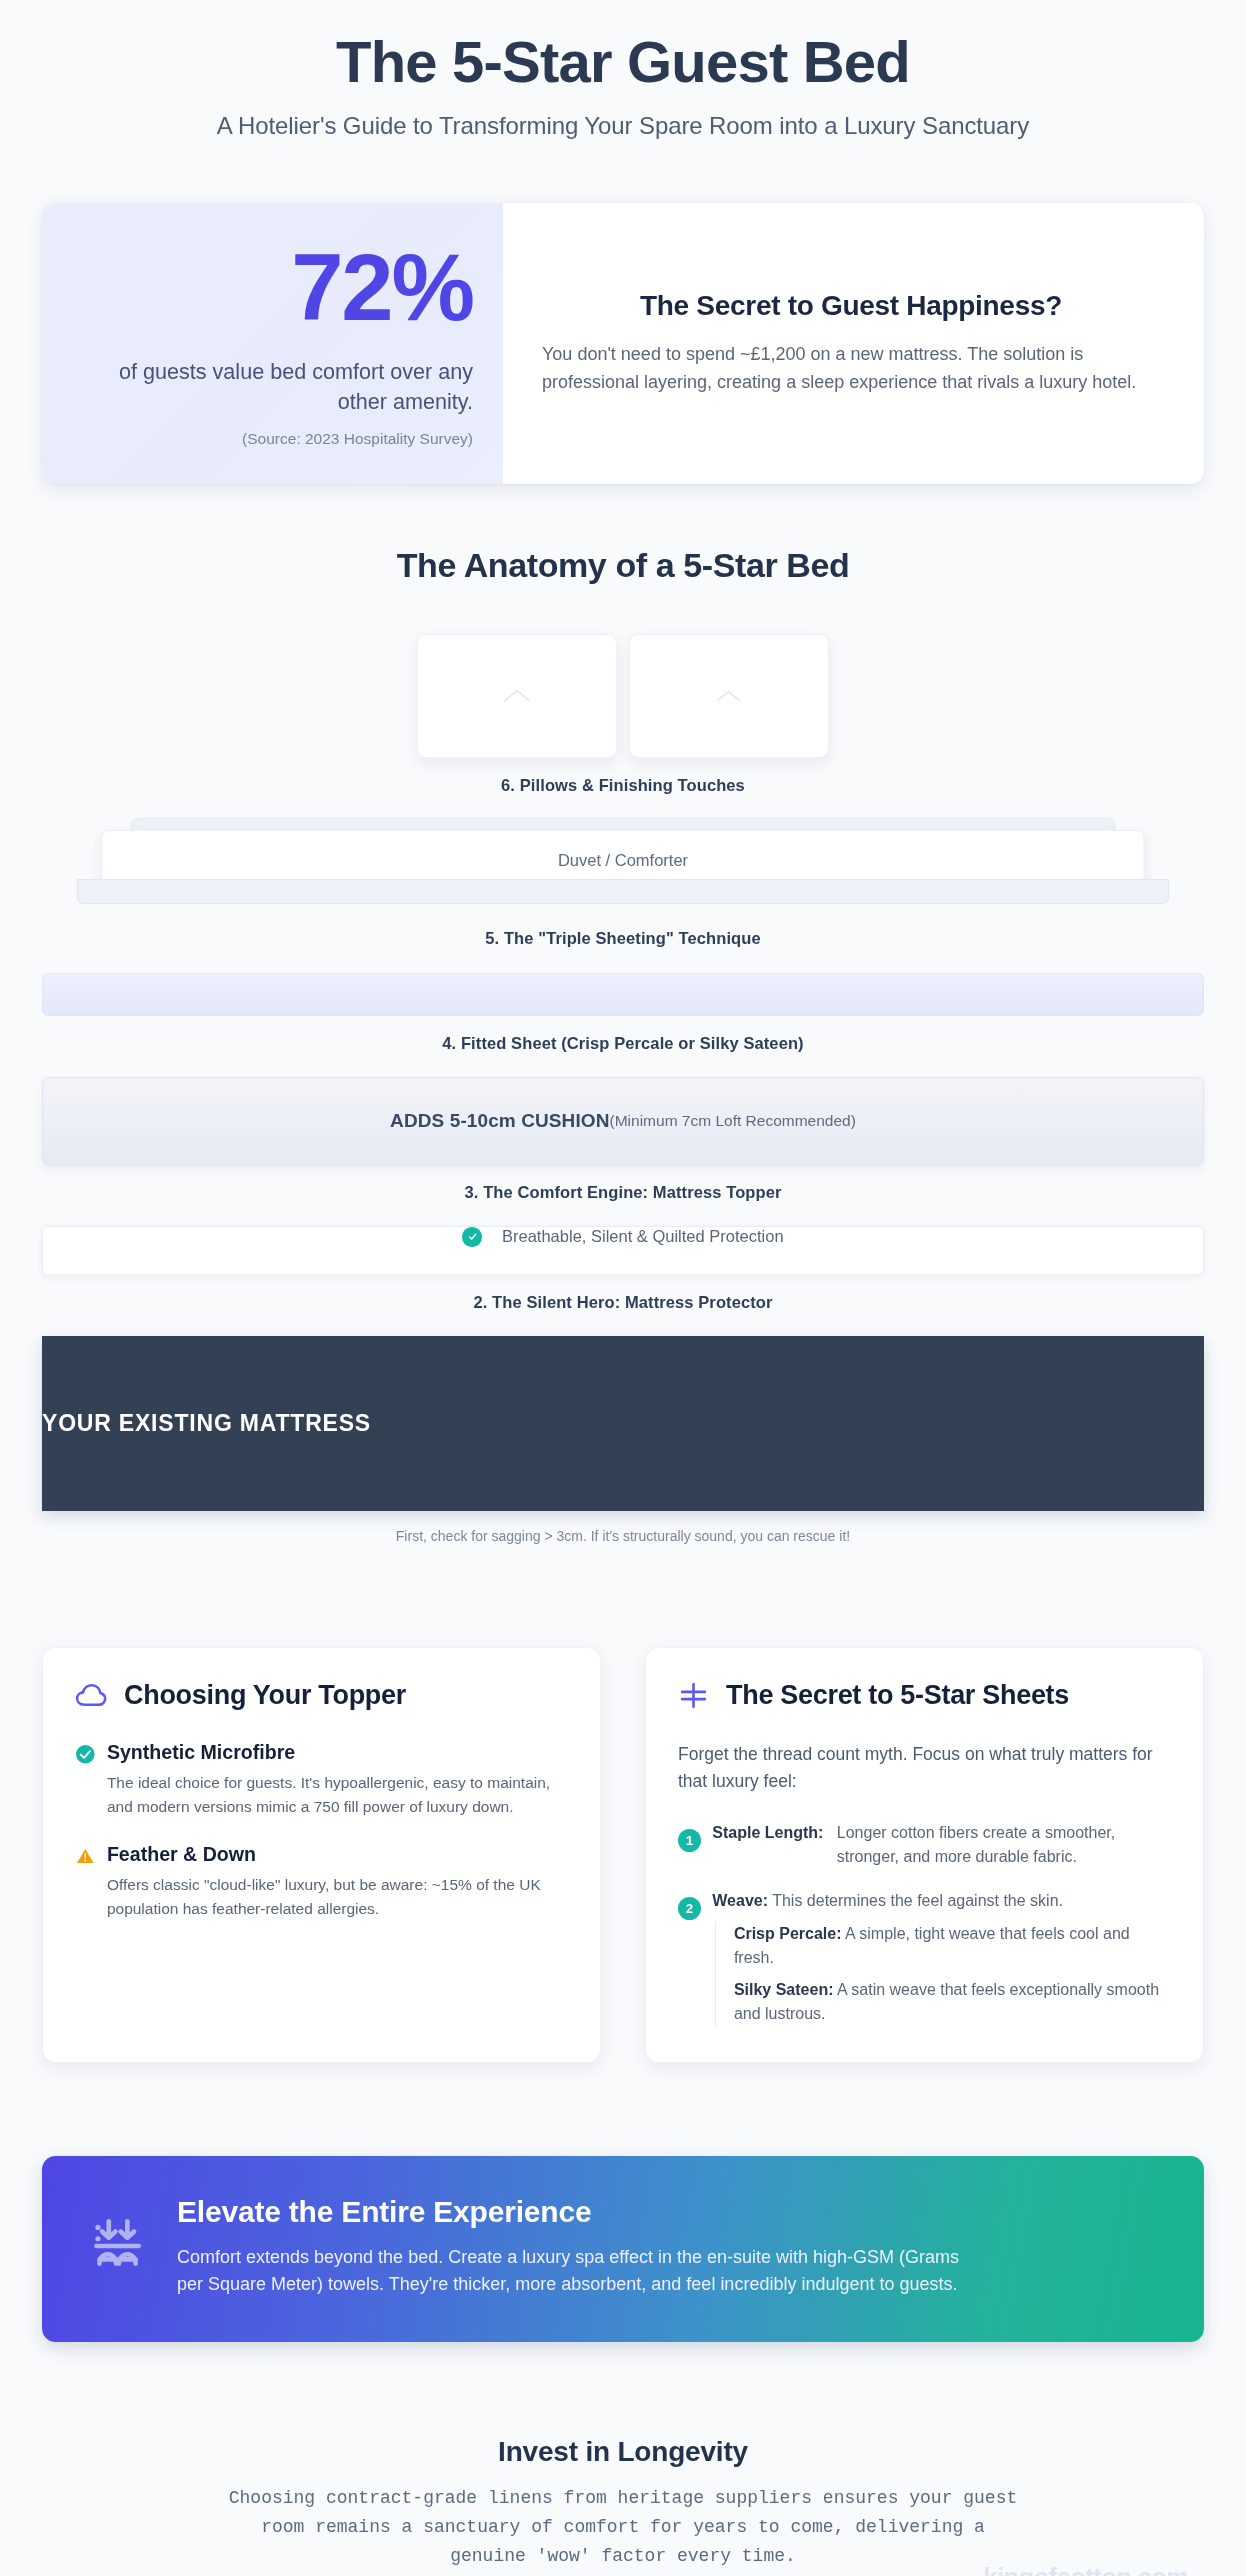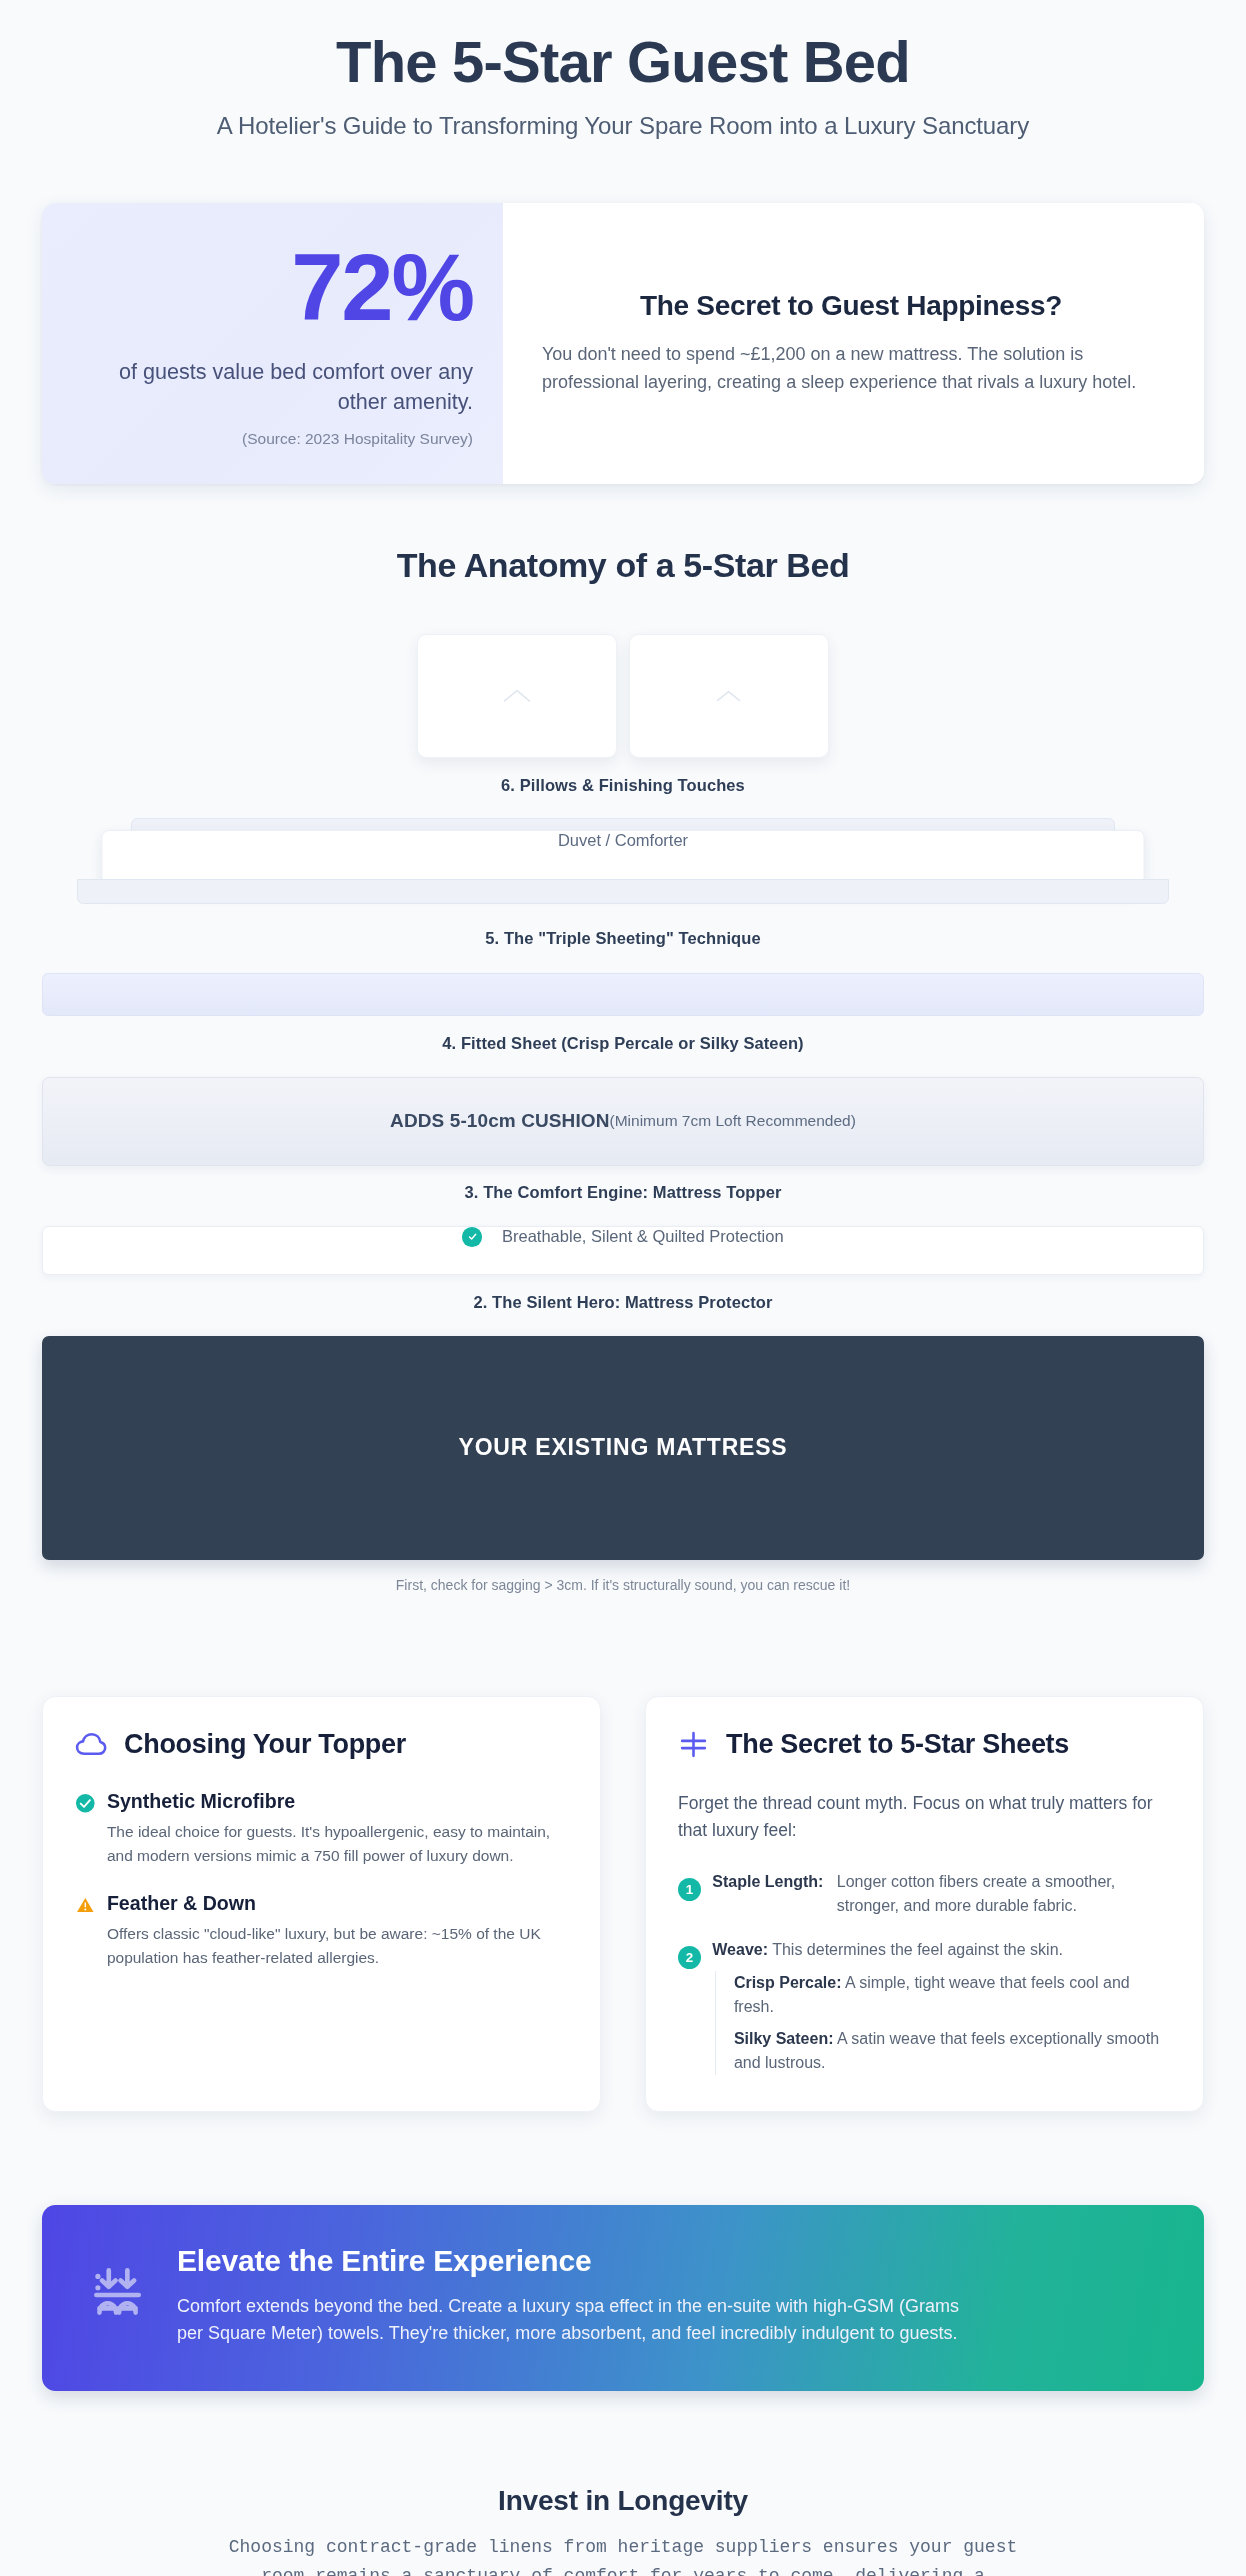--- a/index.html
+++ b/index.html
@@ -156,21 +156,21 @@
     top: 0; width: 984px; height: 46px;
     background: #eef1f8; border: 0.5px solid #e3e8f2;
     border-radius: 6.2px 6.2px 0 0;
   }
   .duvet-l2 {
     position: absolute; left: 50%; transform: translateX(-50%);
     top: 12.4px; width: 1043px; height: 62px;
     background: #ffffff; border: 0.5px solid #eceff5;
     border-radius: 7.2px;
     box-shadow: 0 4.1px 11.3px rgba(45,62,95,0.09);
-    display: flex; justify-content: center;
+    display: flex; align-items: center; justify-content: center;
   }
   .duvet-l2 span { font-size: 16.5px; color: #5d6b82; }
   .duvet-l1 {
     position: absolute; left: 50%; transform: translateX(-50%);
     top: 61px; width: 1092px; height: 25px;
     background: #eef1f8; border: 0.5px solid #e1e7f1;
     border-radius: 0 0 6.2px 6.2px;
   }
 
   
@@ -225,28 +225,28 @@
   .chk {
     width: 19.6px; height: 19.6px; border-radius: 50%;
     background: #14b8a6; display: inline-flex;
     align-items: center; justify-content: center;
     flex: 0 0 19.6px;
   }
 
   
   .mattress {
     width: 100%;
-    height: 224px;
+    height: 175px;
     margin-top: 24px;
     background: #334155;
-    border-radius: 7px;
+    border-radius: 0;
     box-shadow: 0 6.2px 15.5px rgba(45,62,95,0.18);
     display: flex;
     align-items: center;
-    justify-content: center;
+    justify-content: flex-start;
   }
   .mattress span {
     color: #ffffff;
     font-size: 23px;
     font-weight: 700;
     letter-spacing: 0.8px;
   }
   .mattress-note {
     margin-top: 17.5px;
     text-align: center;

